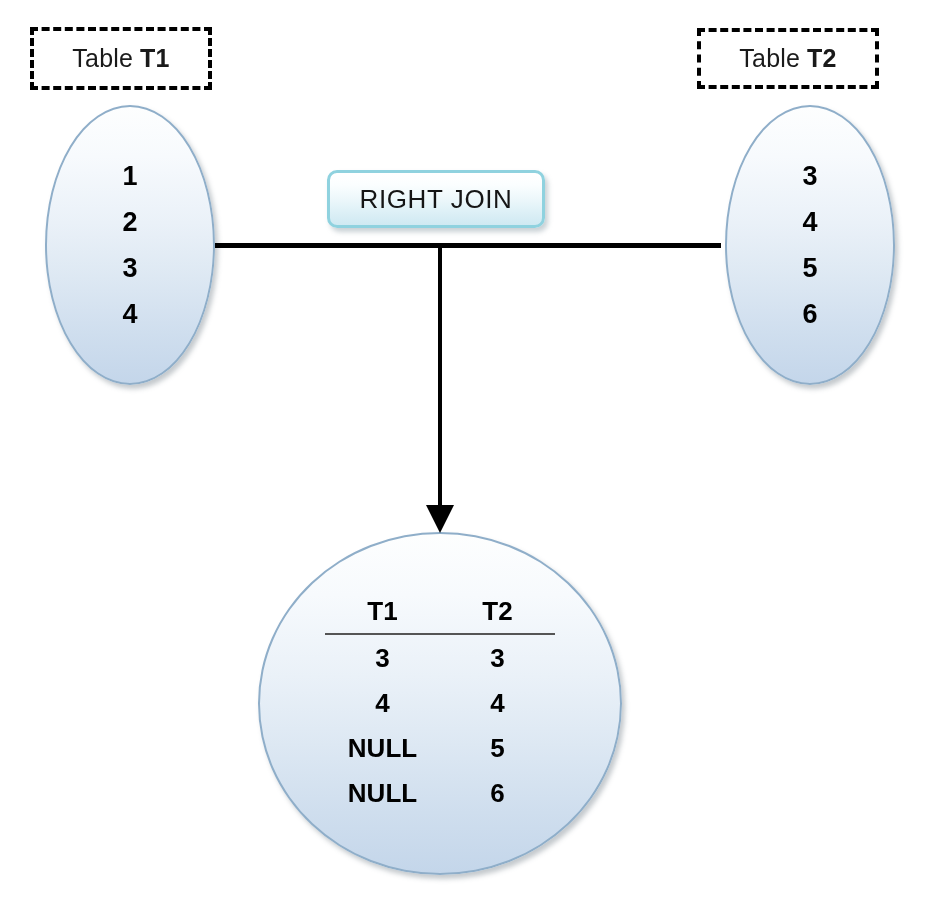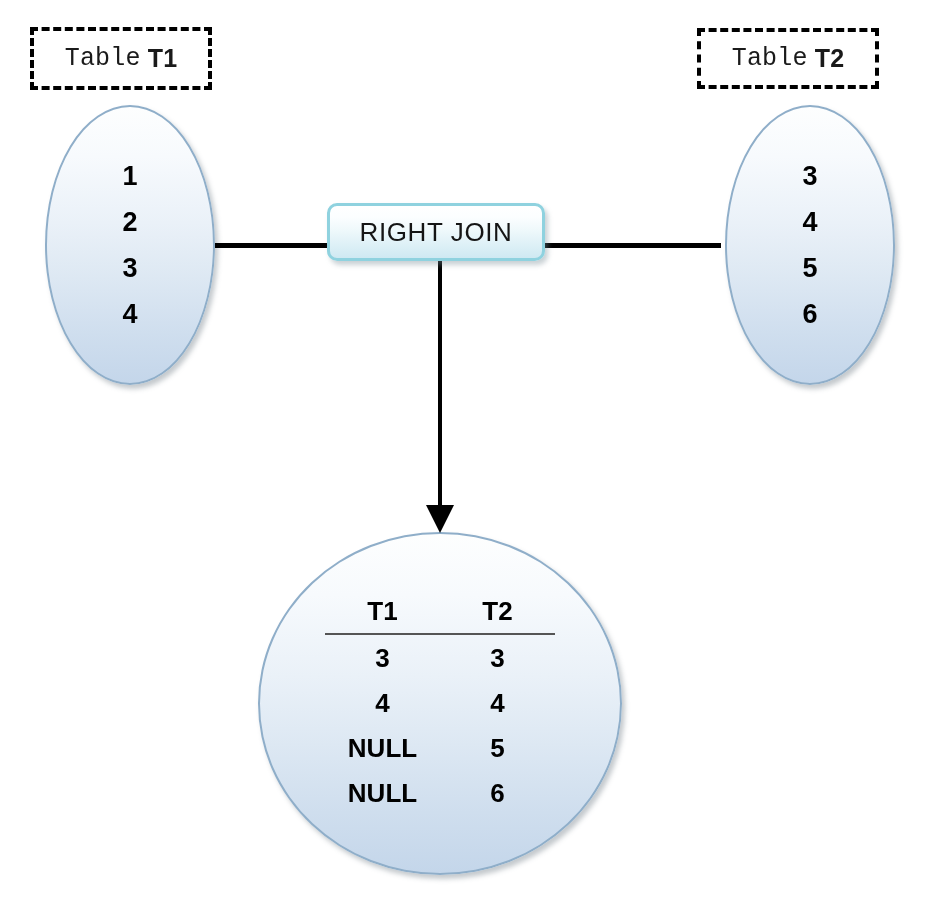--- a/index.html
+++ b/index.html
@@ -25,21 +25,21 @@
     border: 4px dashed #000000;
     background: transparent;
     display: flex;
     align-items: center;
     justify-content: center;
     font-size: 25px;
     color: #1a1a1a;
     letter-spacing: 0.2px;
     white-space: nowrap;
   }
-  .table-label .tl-prefix { font-weight: 400; font-family: Liberation Mono, monospace; }
+  .table-label .tl-prefix { font-weight: 400; }
   .table-label .tl-name   { font-weight: 700; margin-left: 7px; }
 
   #label-t1 { left: 30px;  top: 27px; width: 182px; height: 63px; }
   #label-t2 { left: 697px; top: 28px; width: 182px; height: 61px; }
 
   
   .blue-shape {
     position: absolute;
     box-sizing: border-box;
     border: 2px solid #8FAEC9;
@@ -125,21 +125,20 @@
                 #dff1f7 72%,
                 #cfe9f2 100%);
     box-shadow: 3px 4px 5px rgba(120,140,150,0.4);
     display: flex;
     align-items: center;
     justify-content: center;
     font-size: 26px;
     color: #151515;
     letter-spacing: 0.6px;
     z-index: 5;
-    margin-top: 33px;
   }
 
   
   #connector-h {
     position: absolute;
     left: 215px;
     top: 243px;
     width: 506px;
     height: 5px;
     background: #000000;

